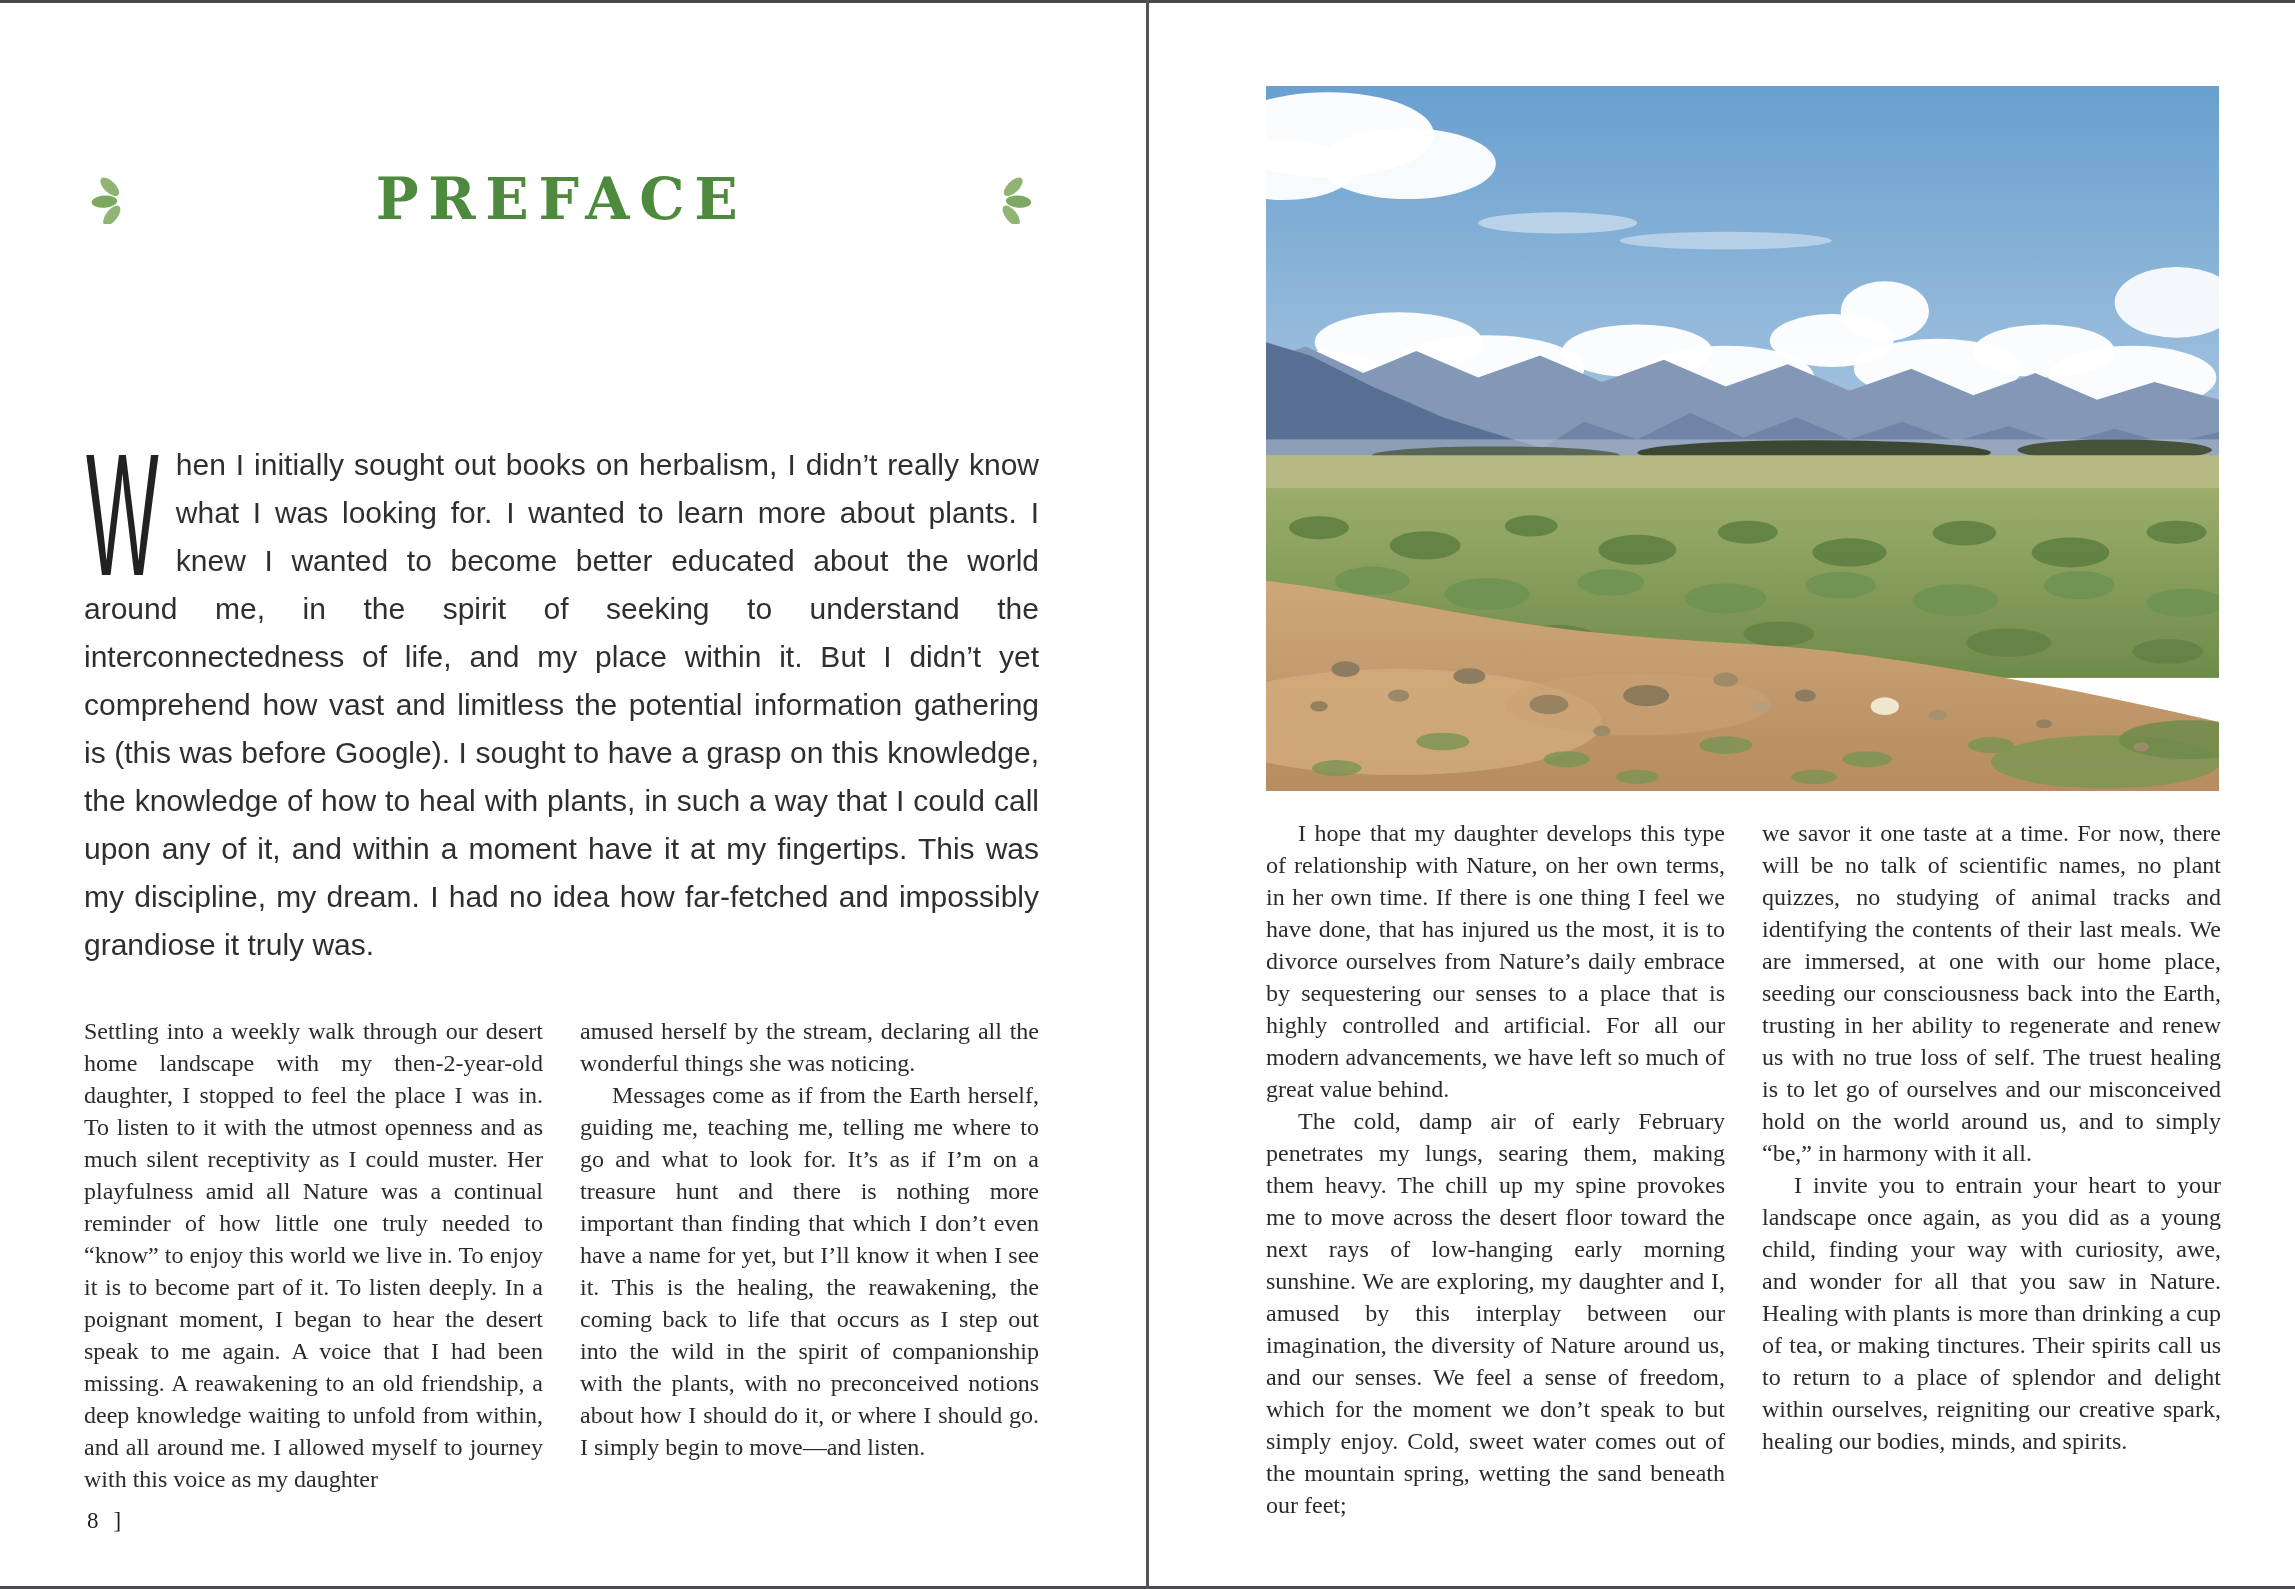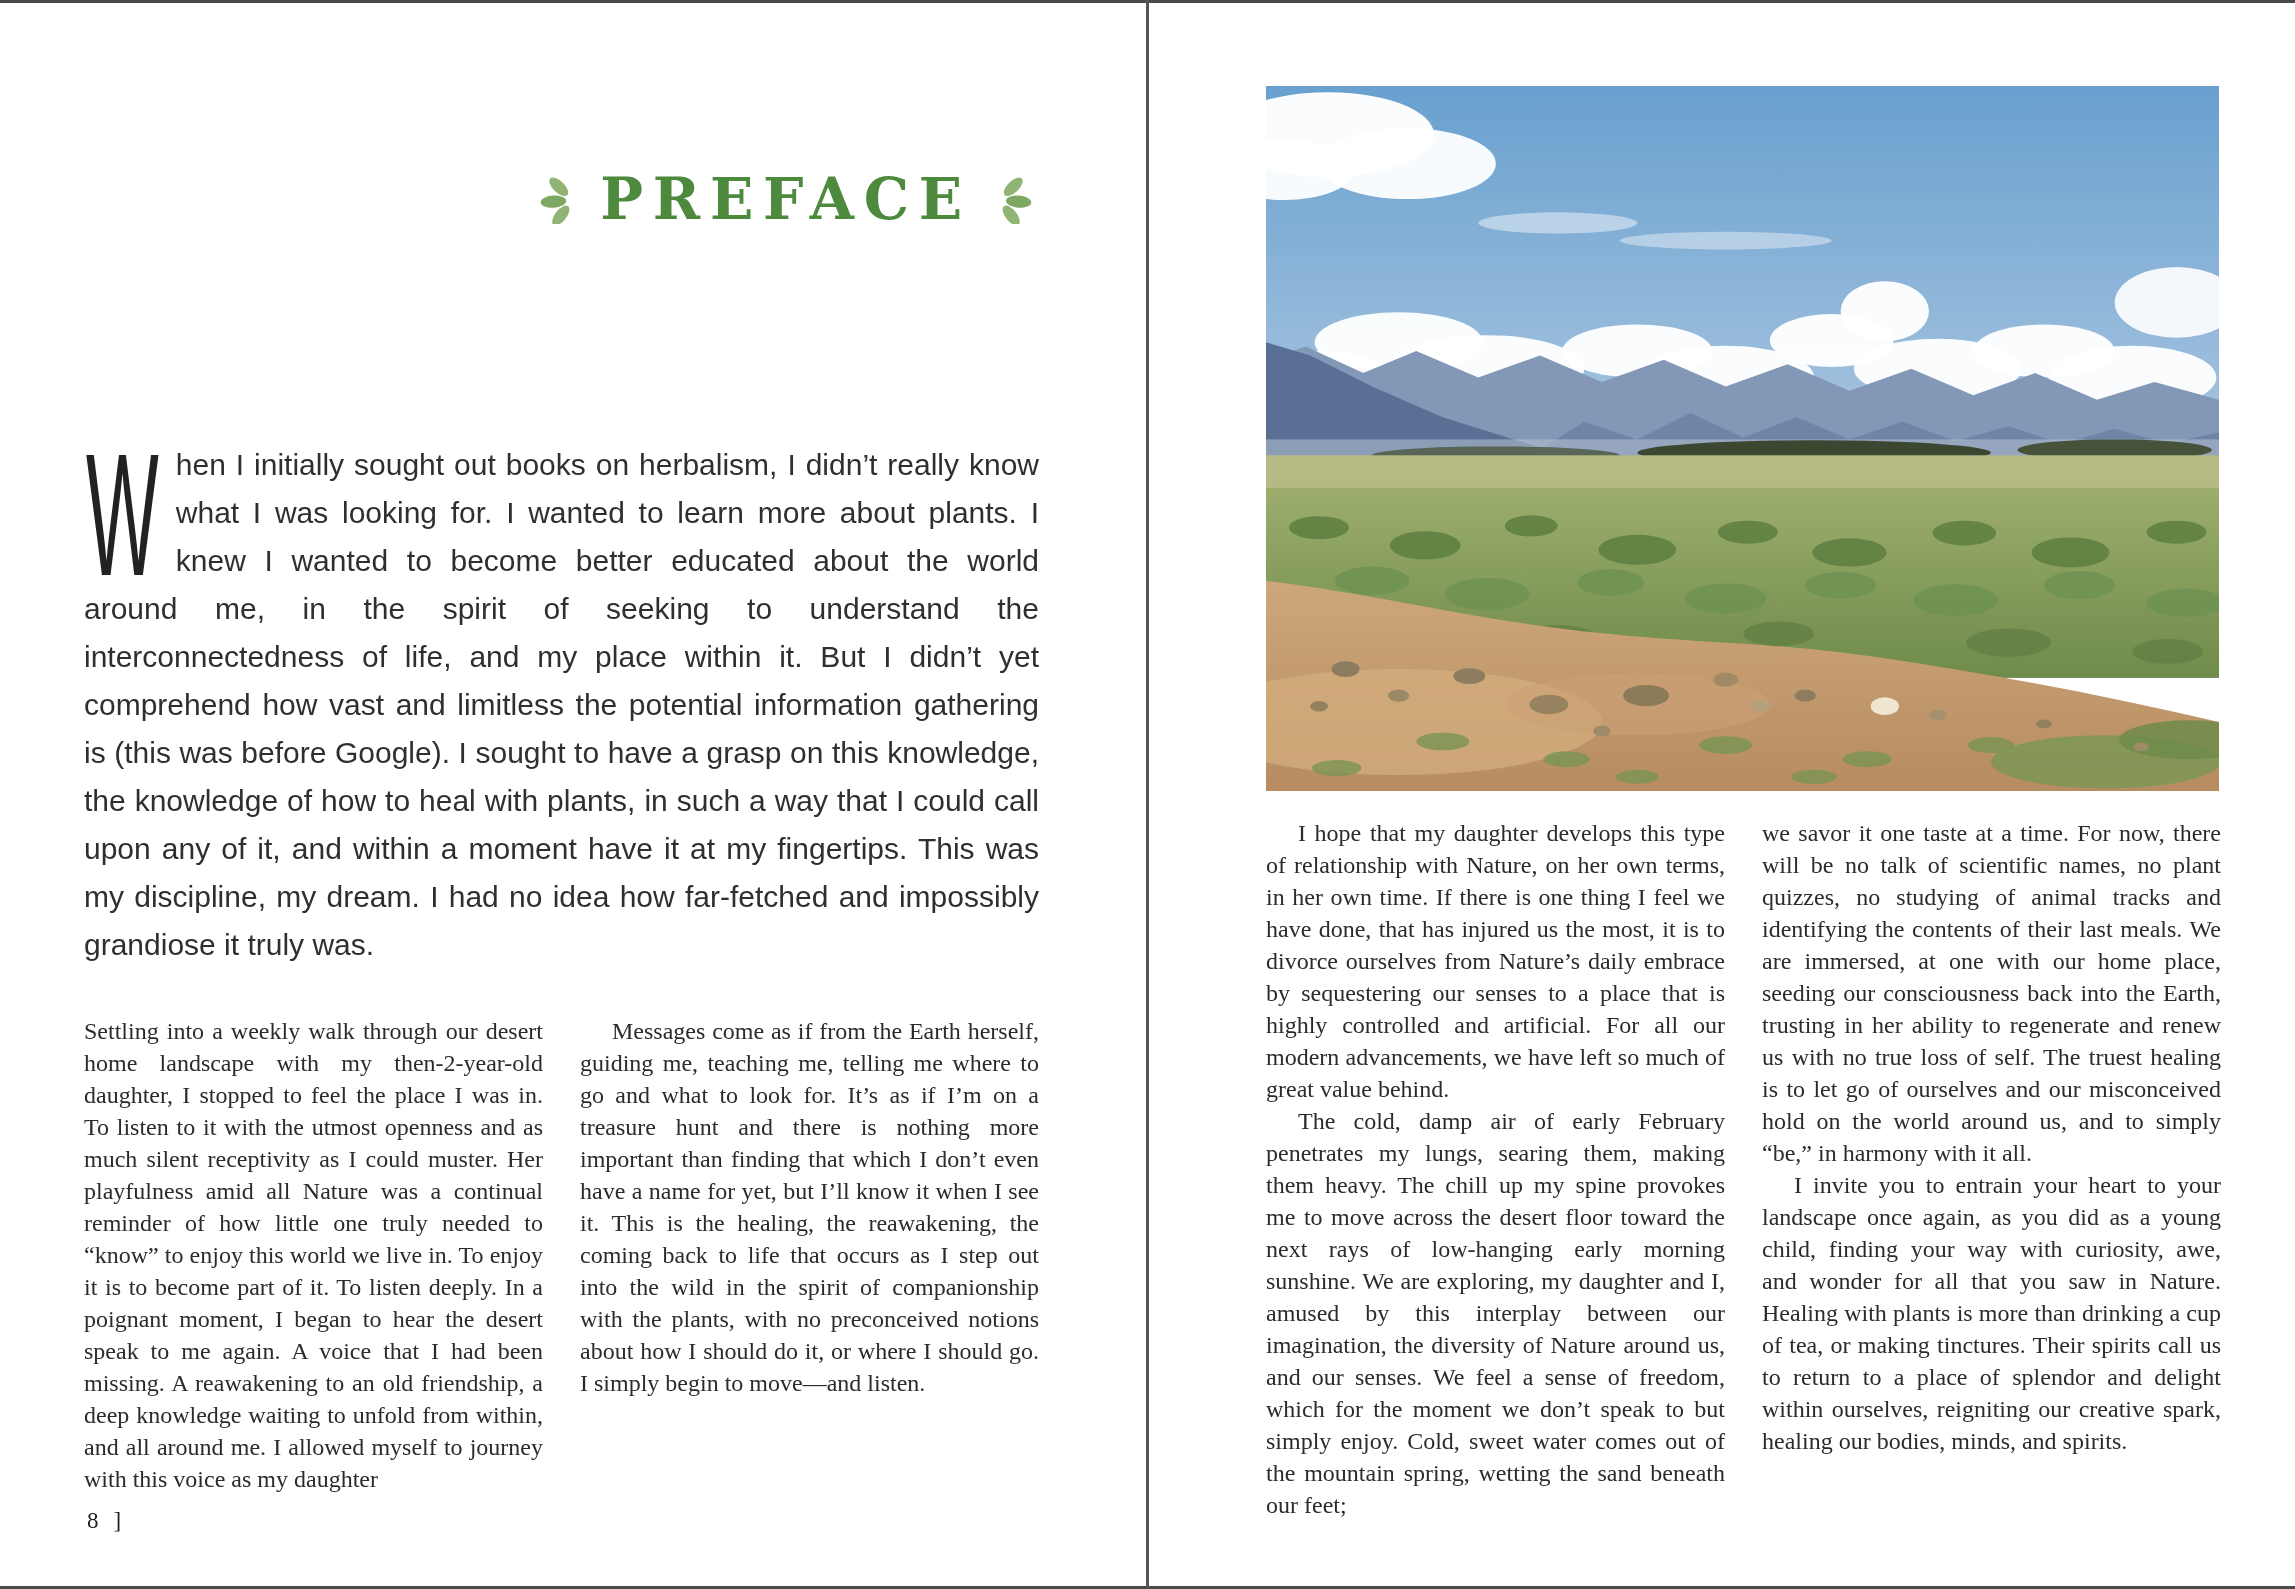--- a/index.html
+++ b/index.html
@@ -5,21 +5,21 @@
   html,body{margin:0;padding:0;background:#ffffff;}
   .spread{position:relative;width:2295px;height:1589px;background:#ffffff;overflow:hidden;font-family:"Liberation Serif",serif;}
   .edge{position:absolute;left:0;width:2295px;height:2.6px;background:#4a4a4c;}
   .edge.top{top:0;}
   .edge.bottom{bottom:0;}
   .divider{position:absolute;left:1146px;top:0;width:2.6px;height:1589px;background:#545457;}
   .page{position:absolute;top:0;height:1589px;}
   .page.pleft{left:0;width:1146px;}
   .page.pright{left:1149px;width:1380px;}
 
-  .heading-row{position:absolute;top:170px;left:84px;width:955px;display:flex;align-items:center;justify-content:flex-end;gap:21px;}
+  .heading-row{position:absolute;top:170px;left:84px;width:955px;display:flex;align-items:center;justify-content:space-between;gap:12px;}
   .heading{margin:0;font-family:"DejaVu Serif",serif;font-weight:700;font-size:57px;line-height:1;letter-spacing:9.7px;color:#4d8a3d;}
   .leaf{flex:0 0 auto;display:block;}
 
   .intro{position:absolute;top:441px;left:84px;width:955px;font-family:"Liberation Sans",sans-serif;font-size:30px;line-height:48px;text-align:justify;color:#2f2f2f;}
   .dropcap{display:block;float:left;width:74px;height:134px;font-size:175px;line-height:138px;font-weight:200;transform:scaleX(.44);transform-origin:0 55%;margin:5.3px 16px 0 1.8px;color:#222222;}
 
   .cols{display:flex;gap:37px;position:absolute;text-align:justify;font-size:24px;line-height:32px;color:#2c2b29;}
   .pleft .cols{top:998px;left:84px;width:955px;margin-top:17px;}
   .pright .cols{top:817px;left:117px;width:955px;}
   .col{width:459px;}
@@ -62,20 +62,21 @@
 
     <div class="intro">
       <span class="dropcap">W</span><span>hen I initially sought out books on herbalism, I didn’t really know what I was looking for. I wanted to learn more about plants. I knew I wanted to become better educated about the world around me, in the spirit of seeking to understand the interconnectedness of life, and my place within it. But I didn’t yet comprehend how vast and limitless the potential information gathering is (this was before Google). I sought to have a grasp on this knowledge, the knowledge of how to heal with plants, in such a way that I could call upon any of it, and within a moment have it at my fingertips. This was my discipline, my dream. I had no idea how far-fetched and impossibly grandiose it truly was.</span>
     </div>
 
     <div class="cols">
       <div class="col">
         <p>Settling into a weekly walk through our desert home landscape with my then-2-year-old daughter, I stopped to feel the place I was in. To listen to it with the utmost openness and as much silent receptivity as I could muster. Her playfulness amid all Nature was a continual reminder of how little one truly needed to “know” to enjoy this world we live in. To enjoy it is to become part of it. To listen deeply. In a poignant moment, I began to hear the desert speak to me again. A voice that I had been missing. A reawakening to an old friendship, a deep knowledge waiting to unfold from within, and all around me. I allowed myself to journey with this voice as my daughter</p>
       </div>
       <div class="col">
+        <p>amused herself by the stream, declaring all the wonderful things she was noticing.</p>
         <p class="indent">Messages come as if from the Earth herself, guiding me, teaching me, telling me where to go and what to look for. It’s as if I’m on a treasure hunt and there is nothing more important than finding that which I don’t even have a name for yet, but I’ll know it when I see it. This is the healing, the reawakening, the coming back to life that occurs as I step out into the wild in the spirit of companionship with the plants, with no preconceived notions about how I should do it, or where I should go. I simply begin to move—and listen.</p>
       </div>
     </div>
 
     <div class="pagenum">8 ]</div>
   </div>
 
   <div class="page pright">
     <div class="photo" aria-label="Desert grassland under a blue sky with cumulus clouds, distant blue mountain ranges, green shrubs, and a sandy rock-strewn foreground">
       <svg viewBox="0 0 1078 798" preserveAspectRatio="none" role="img">

